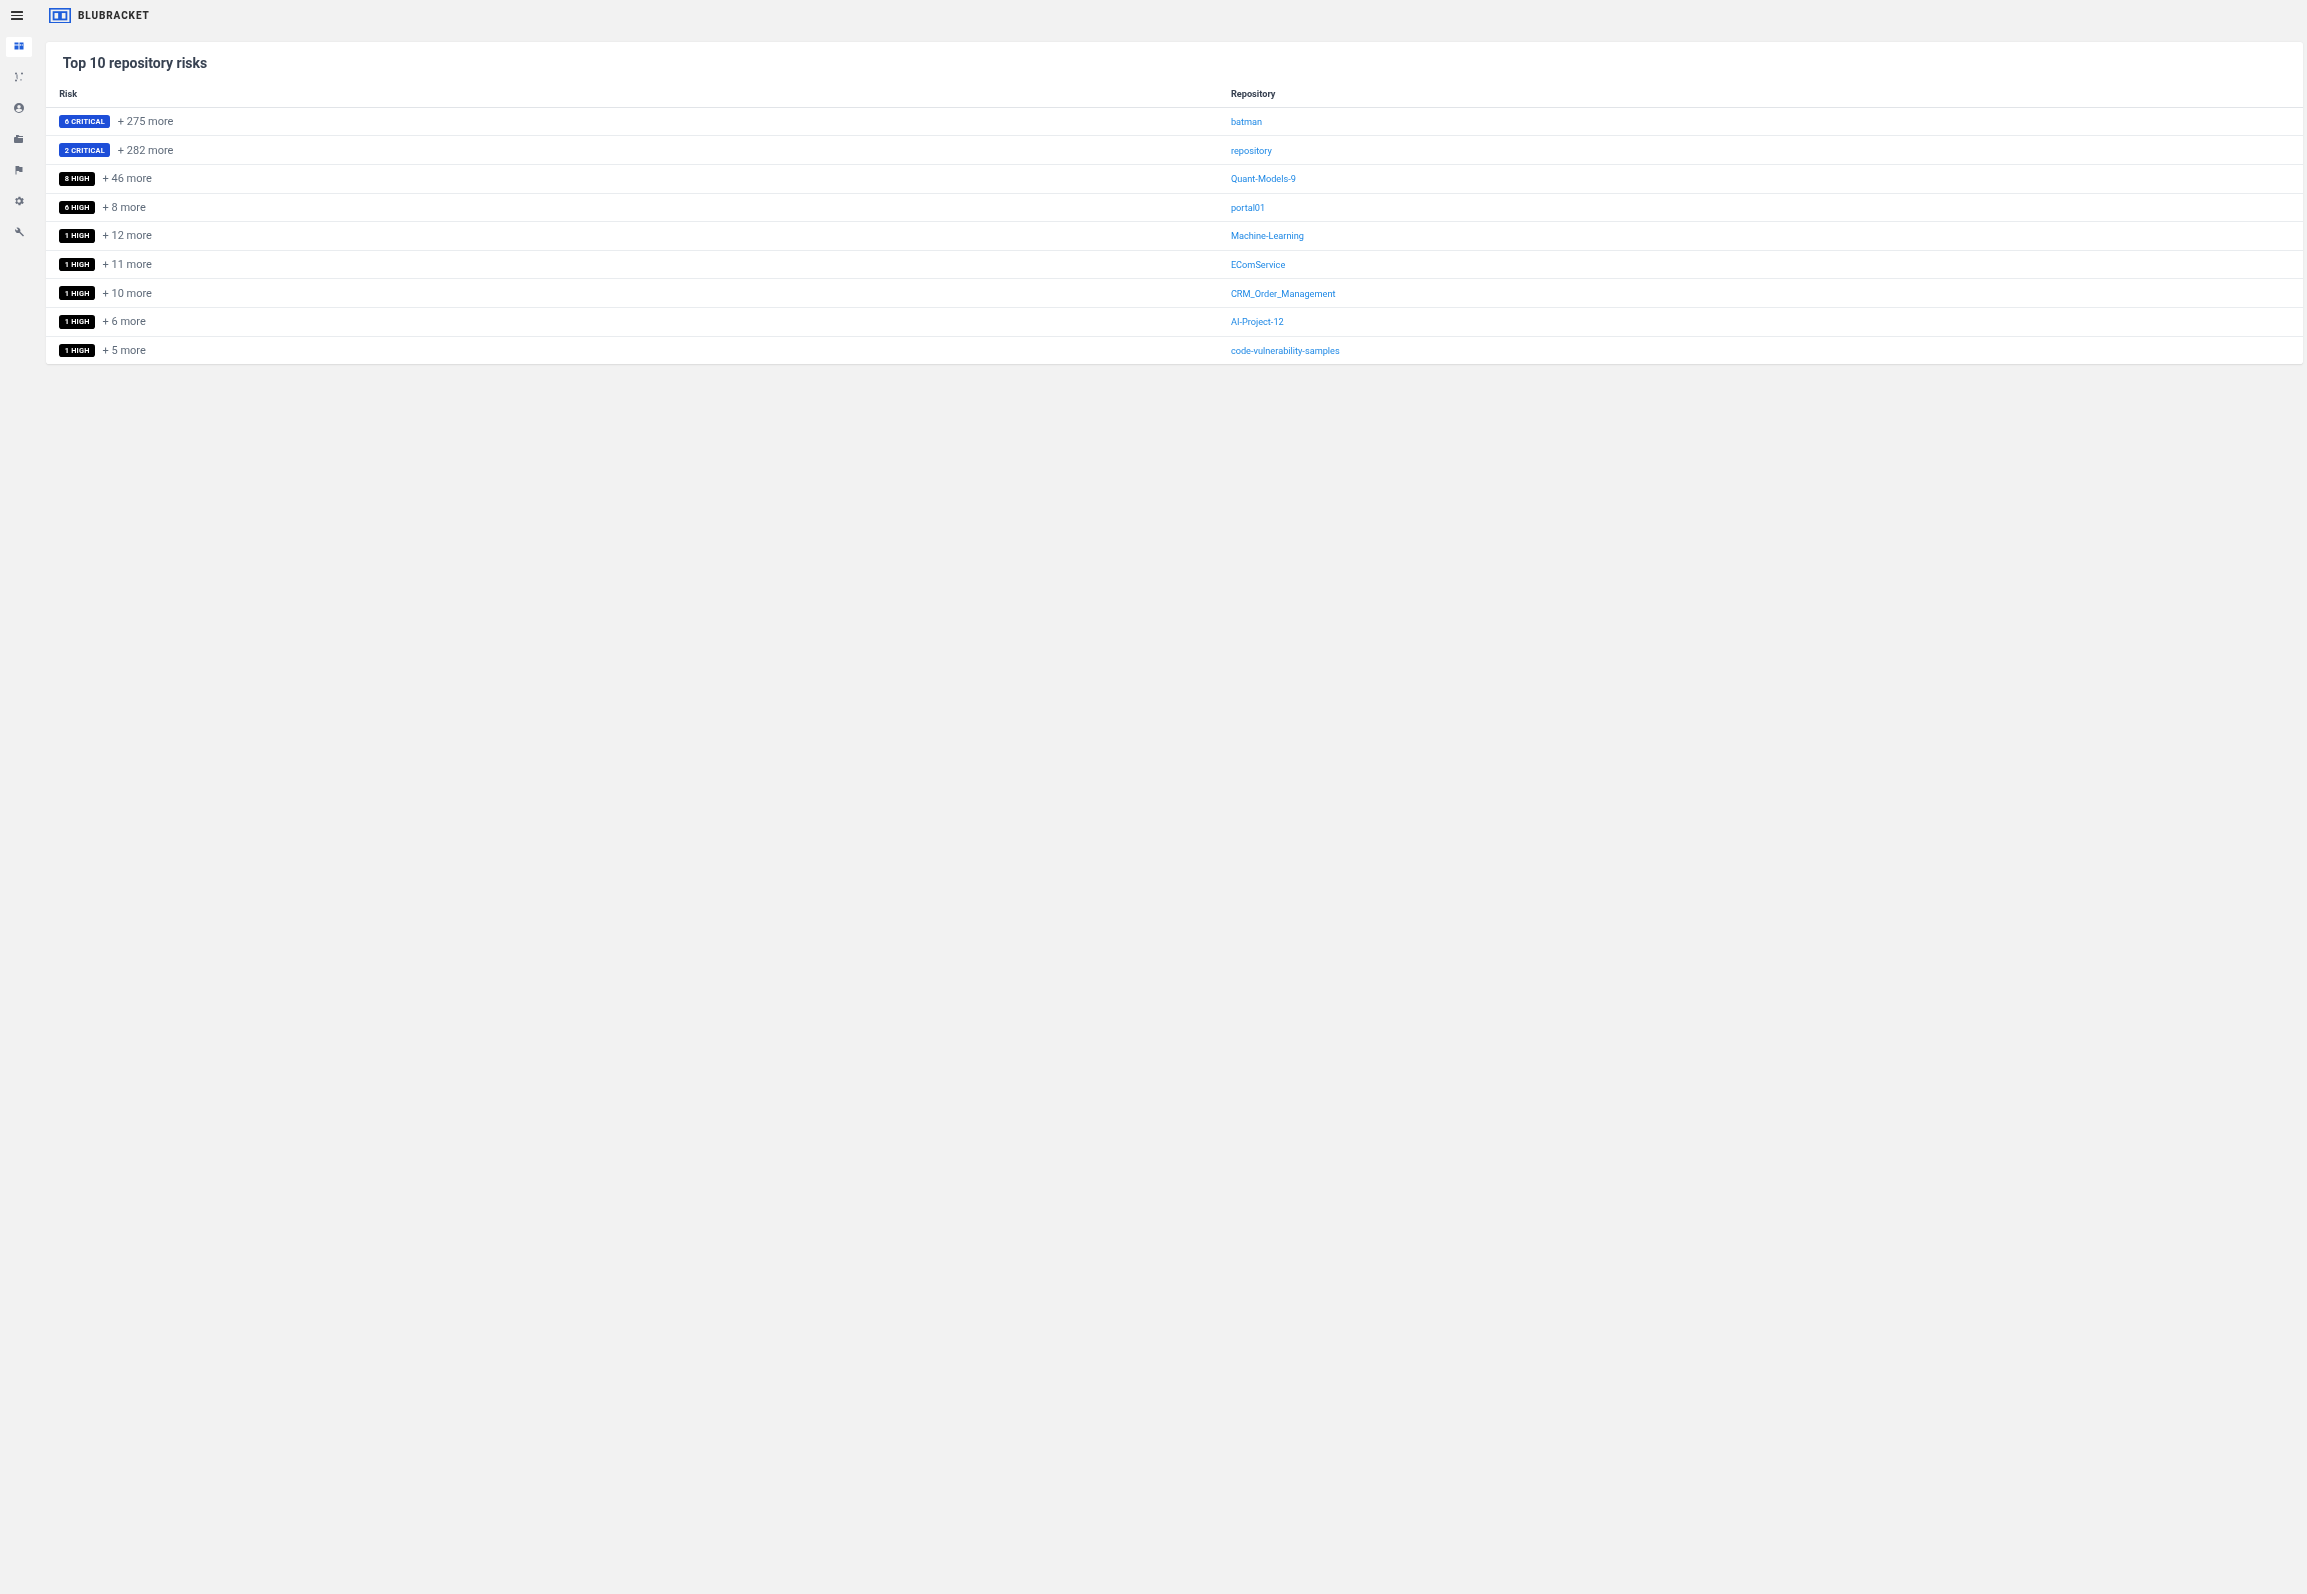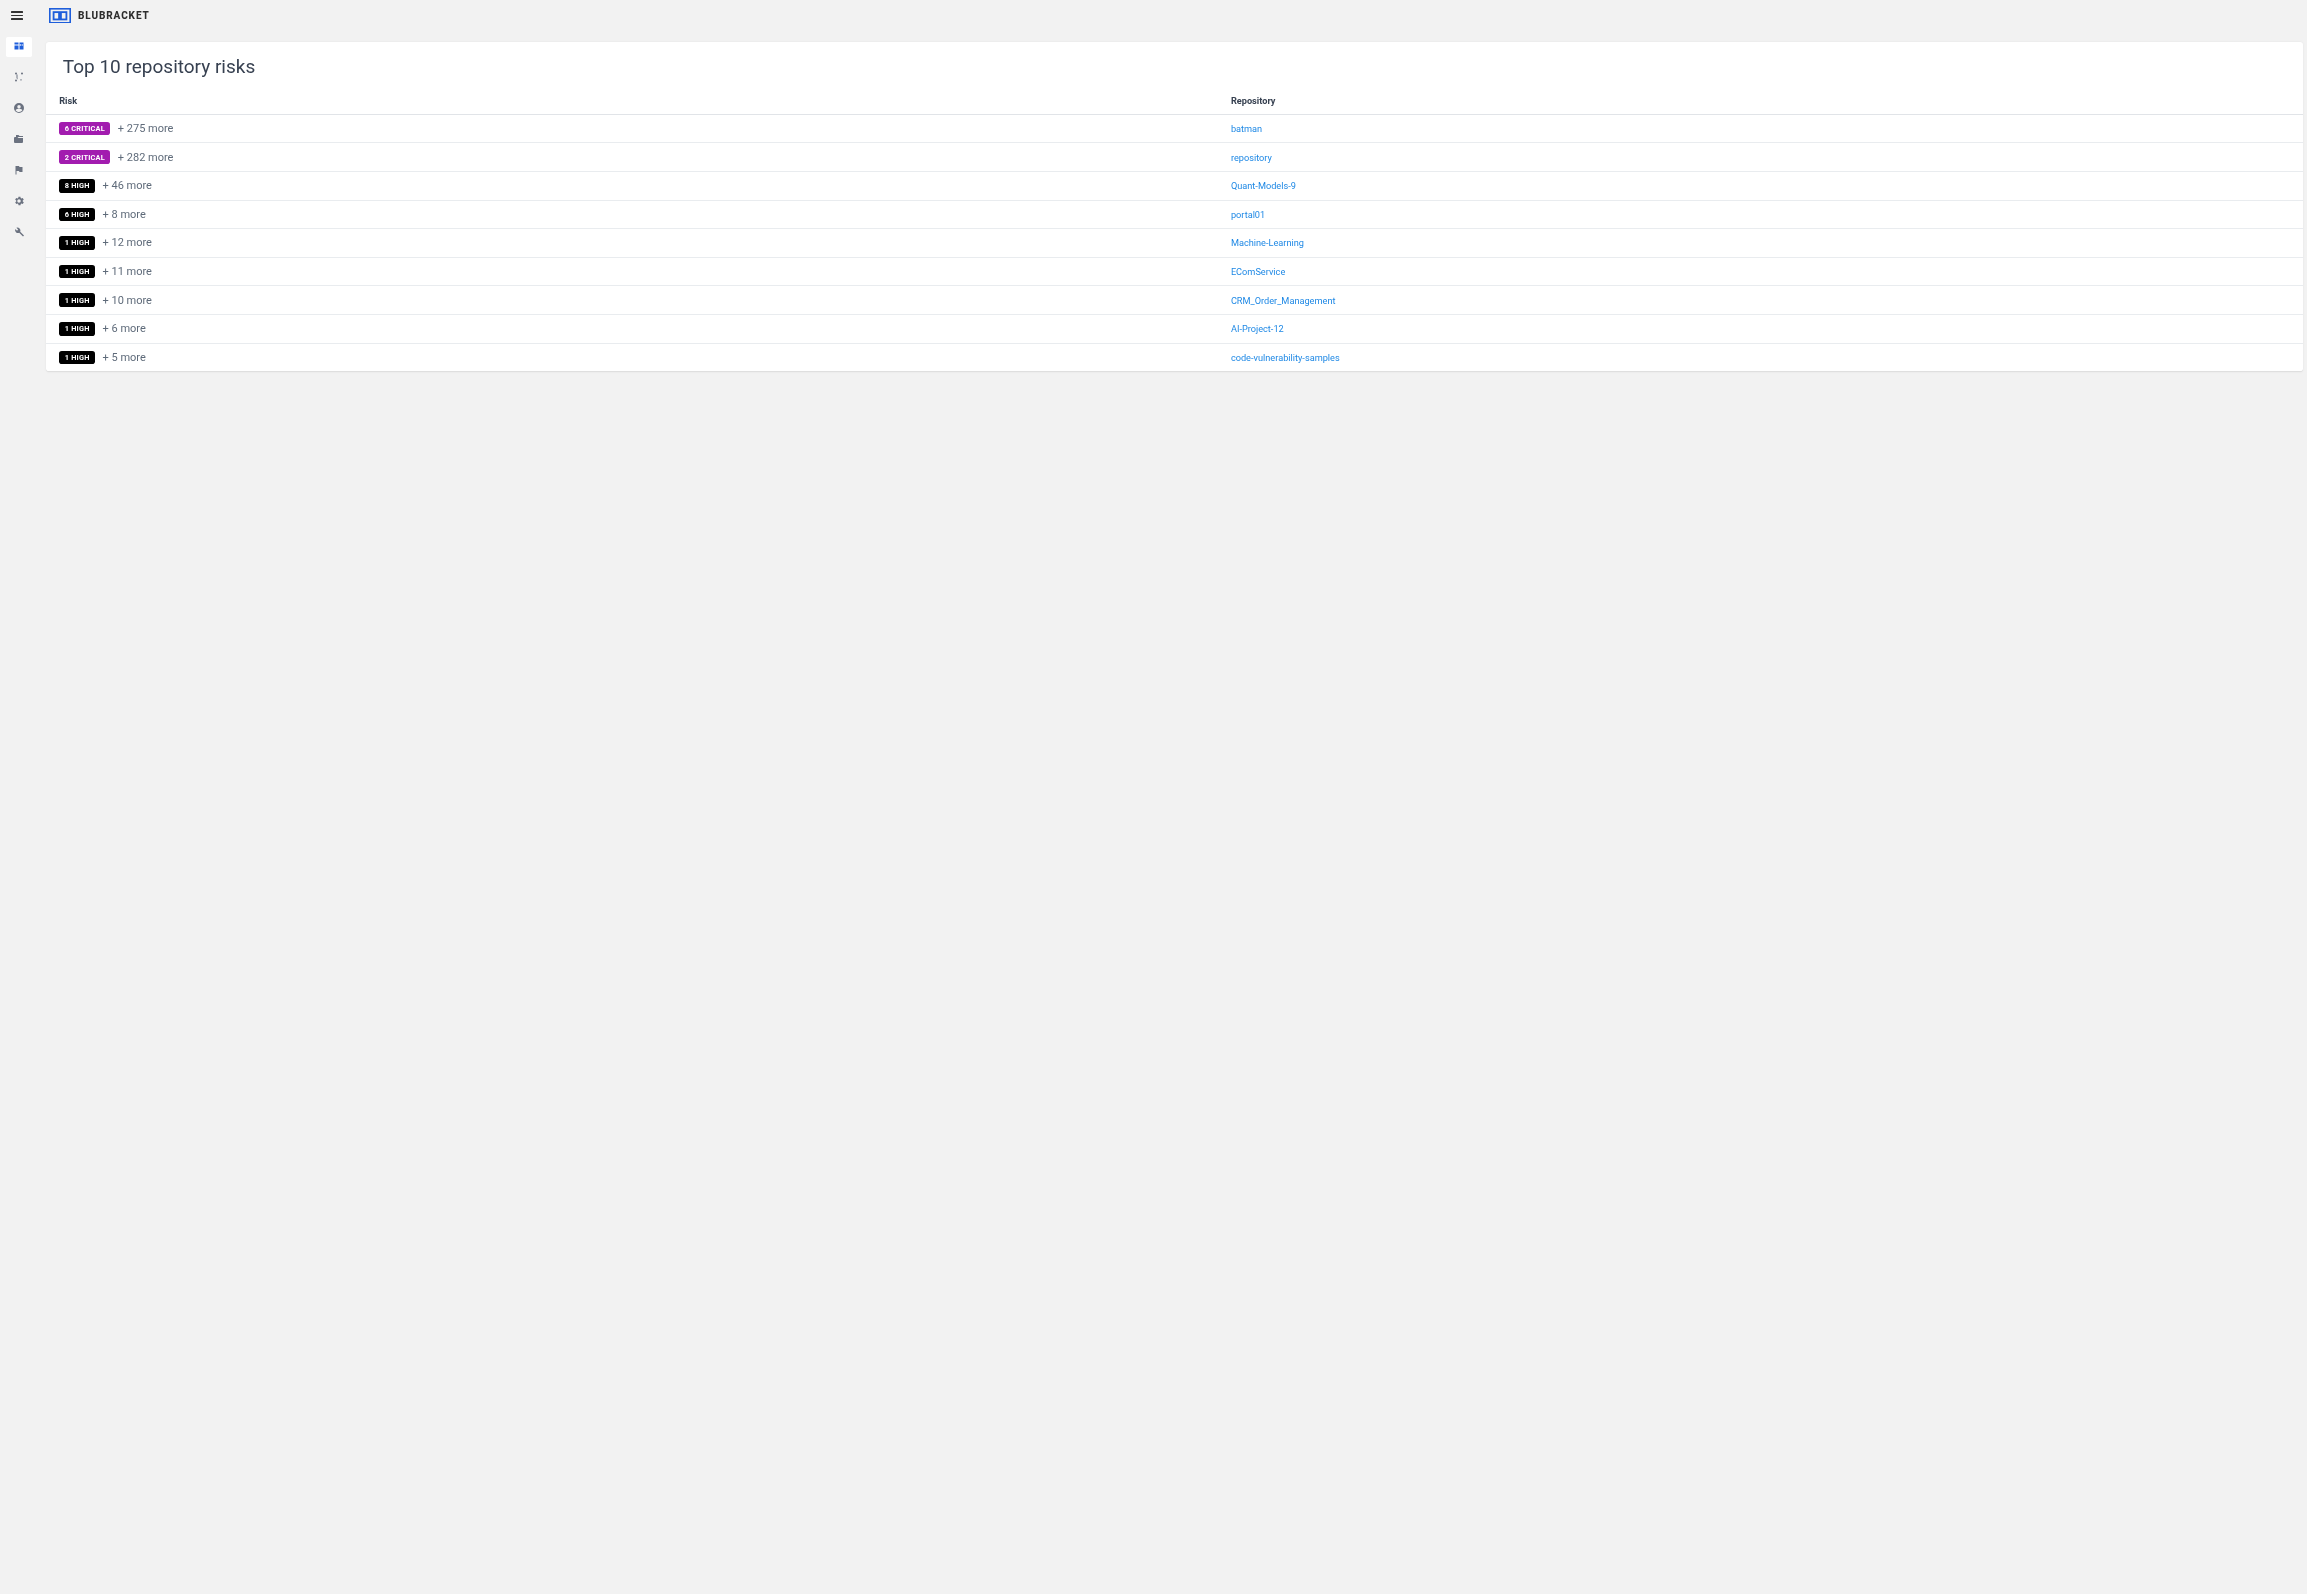--- a/index.html
+++ b/index.html
@@ -74,22 +74,22 @@
   
   .main { flex: 1; padding: 11px 3.7px 11px 9.2px; }
   .card {
     background: #ffffff;
     border-radius: 2.8px;
     box-shadow: 0 0.5px 0.9px rgba(0,0,0,0.05), 0 0.9px 2.8px rgba(0,0,0,0.05);
     overflow: hidden;
   }
 
   .card h1 {
-    font-size: 19px;
-    font-weight: 400;
+    font-size: 14px;
+    font-weight: 700;
     color: #374151;
     padding: 13px 16.6px 11px 16.6px;
   }
 
   table { width: 100%; border-collapse: collapse; }
   thead th {
     text-align: left;
     font-size: 9.2px;
     font-weight: 700;
     color: #374151;
@@ -107,21 +107,21 @@
   .badge {
     display: inline-block;
     color: #fff;
     font-weight: 700;
     font-size: 7.4px;
     letter-spacing: 0.2px;
     padding: 2.3px 5.5px;
     border-radius: 2.8px;
     white-space: nowrap;
   }
-  .badge.critical { background: #a21caf; }
+  .badge.critical { background: #1d4ed8; }
   .badge.high { background: #000000; }
   .more-text { color: #5f6b7a; font-size: 11px; }
 
   .repo-link { color: #1e88e5; text-decoration: none; cursor: pointer; }
 
   
   col.risk-col { width: 52%; }
   col.repo-col { width: 48%; }
 </style>
 </head>

